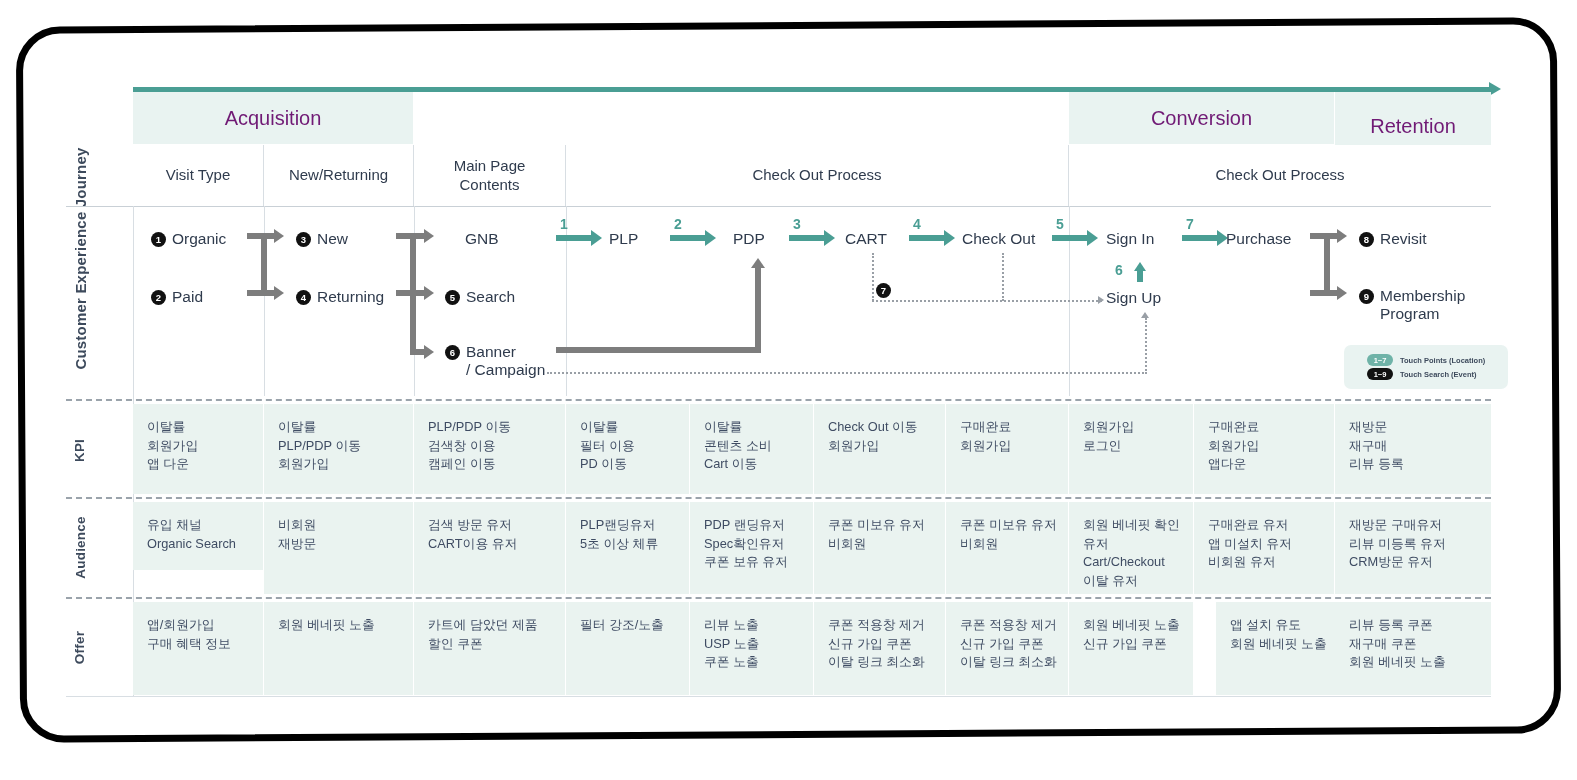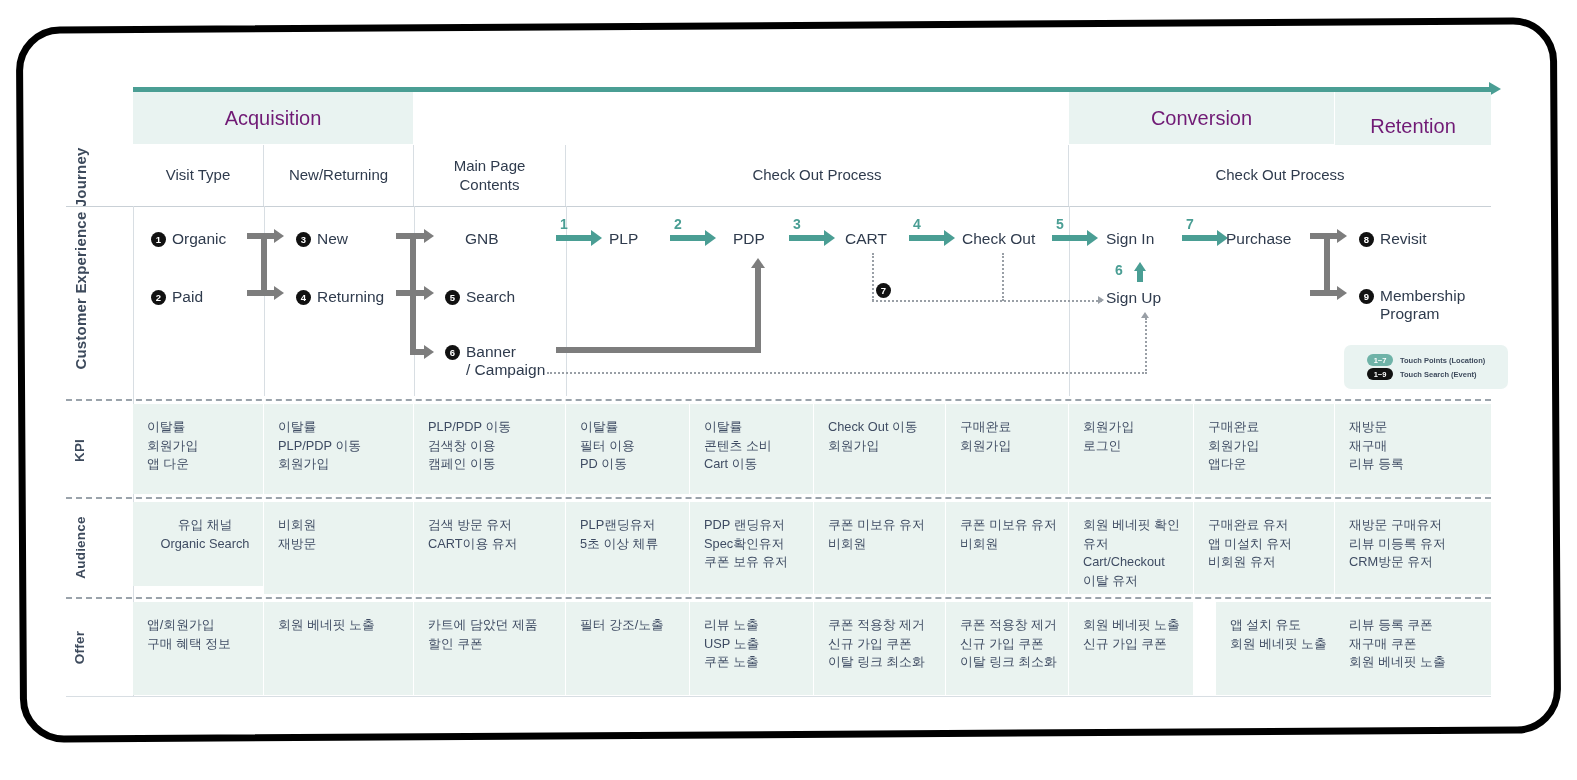--- a/index.html
+++ b/index.html
@@ -439,21 +439,21 @@
 회원가입</div>
     <div class="mcell" style="left:1069px; top:404px; width:125px; height:90px;">회원가입
 로그인</div>
     <div class="mcell" style="left:1194px; top:404px; width:141px; height:90px;">구매완료
 회원가입
 앱다운</div>
     <div class="mcell" style="left:1335px; top:404px; width:156px; height:90px; border-right:none;">재방문
 재구매
 리뷰 등록</div>
 
-    <div class="mcell" style="left:133px; top:502px; width:131px; height:84px;text-align:center;">유입 채널
+    <div class="mcell" style="left:133px; top:502px; width:131px; height:68px;">유입 채널
 Organic Search</div>
     <div class="mcell" style="left:264px; top:502px; width:150px; height:92px;">비회원
 재방문</div>
     <div class="mcell" style="left:414px; top:502px; width:152px; height:92px;">검색 방문 유저
 CART이용 유저</div>
     <div class="mcell" style="left:566px; top:502px; width:124px; height:92px;">PLP랜딩유저
 5초 이상 체류</div>
     <div class="mcell" style="left:690px; top:502px; width:124px; height:92px;">PDP 랜딩유저
 Spec확인유저
 쿠폰 보유 유저</div>

